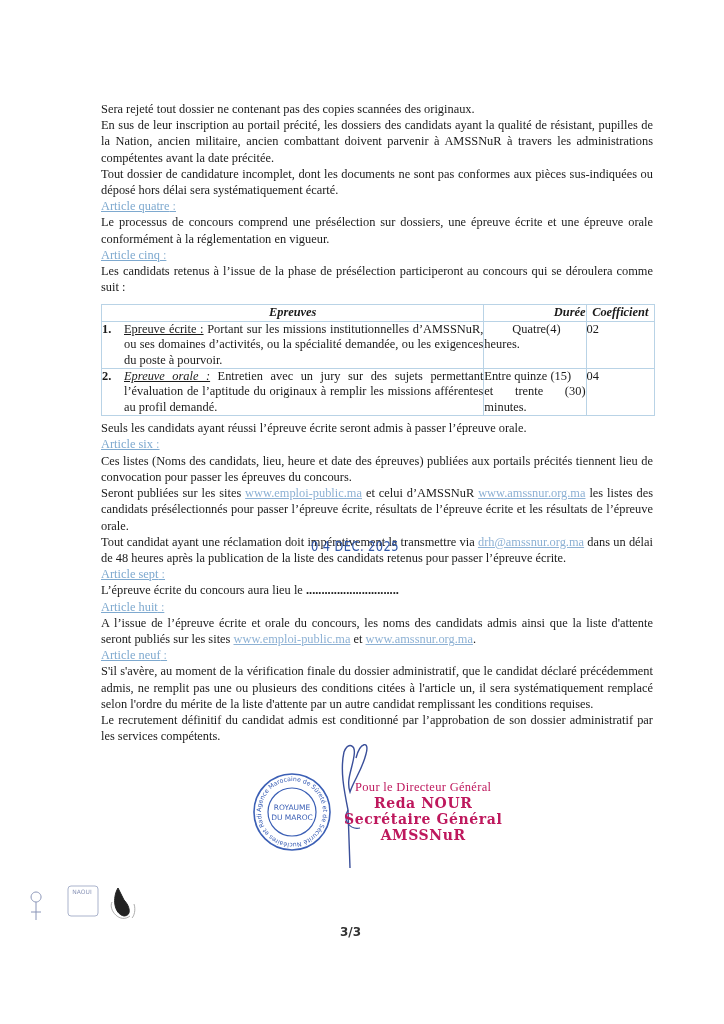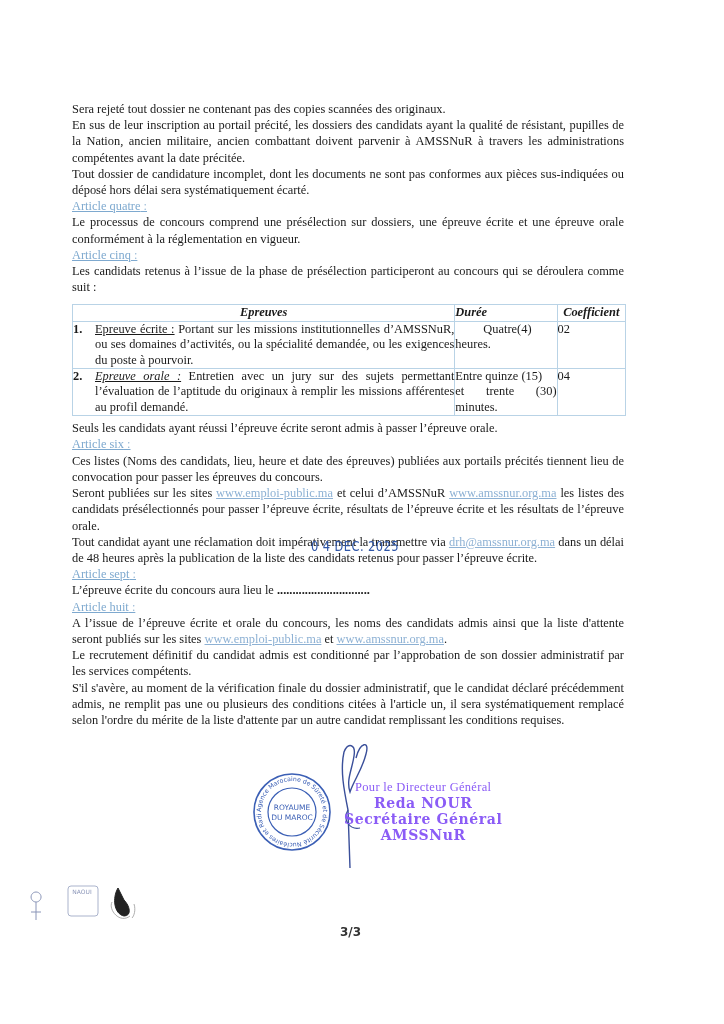--- a/index.html
+++ b/index.html
@@ -1,40 +1,40 @@
 <!DOCTYPE html>
 <html><head>
 <meta charset="utf-8">
 <style>
   html, body { margin: 0; padding: 0; background: #ffffff; }
   body {
     width: 724px; height: 1024px; position: relative; overflow: hidden;
     font-family: "Liberation Serif", serif; color: #1a1a1a;
   }
-  .page { position: absolute; left: 72px; top: 101px; width: 552px; font-size: 12.4px; line-height: 16.2px; }
+  .page { position: absolute; left: 101px; top: 101px; width: 552px; font-size: 12.4px; line-height: 16.2px; }
   .p { margin: 0; text-align: justify; }
   .art { color: #7ea9cf; text-decoration: underline; margin: 0; }
   .art .colon { text-decoration: none; color: #9bbbd7; }
   .link { color: #8db1d4; text-decoration: underline; }
   table.ep { border-collapse: collapse; width: 554px; margin: 9px 0 4px 0; font-size: 12.4px; line-height: 15.4px; }
   table.ep td, table.ep th { border: 1px solid #b9d3e6; vertical-align: top; padding: 0 0; }
   table.ep th { font-style: italic; font-weight: bold; text-align: center; }
   .c1 { width: 362px; }
   .c2 { width: 96px; text-align: justify; }
   .c3 { width: 64px; text-align: left; }
   .row-inner { display: flex; }
   .num { width: 22px; font-weight: bold; flex: none; }
   .rtext { text-align: justify; }
   .uline { font-weight: normal; text-decoration: underline; }
   .dur { display: flex; justify-content: flex-start; margin-left: 28px; }
   .date-stamp { position: absolute; left: 311px; top: 538px; font-family: "DejaVu Sans", sans-serif; color: #2f56a8; font-size: 14px; letter-spacing: 0.5px; transform: scaleX(0.82); transform-origin: left; }
   .dots { letter-spacing: 0px; }
   .seal { position: absolute; left: 252px; top: 772px; width: 80px; height: 80px; }
   .sig { position: absolute; left: 336px; top: 740px; width: 40px; height: 130px; }
-  .sign-block { position: absolute; left: 344px; top: 780px; color: #8b5cf6; text-align: center; }
+  .sign-block { position: absolute; left: 344px; top: 780px; color: #be185d; text-align: center; }
   .sign-block .l1 { font-family: "Liberation Serif", serif; font-size: 12.5px; letter-spacing: 0.3px; }
   .sign-block .l2, .sign-block .l3, .sign-block .l4 { font-family: "DejaVu Serif", serif; font-weight: bold; font-size: 14px; letter-spacing: 0.6px; line-height: 16px; }
   .initials { position: absolute; left: 28px; top: 880px; width: 140px; height: 50px; }
   .pagenum { position: absolute; left: 340px; top: 925px; font-family: "DejaVu Sans", sans-serif; font-weight: bold; font-size: 12px; color: #333; }
 </style>
 </head>
 <body>
 
 <div class="page">
   <p class="p">Sera rejeté tout dossier ne contenant pas des copies scannées des originaux.</p>
@@ -44,21 +44,21 @@
   <p class="art"><span>Article quatre</span><span class="colon"> :</span></p>
   <p class="p">Le processus de concours comprend une présélection sur dossiers, une épreuve écrite et une épreuve orale conformément à la réglementation en vigueur.</p>
 
   <p class="art"><span>Article cinq</span><span class="colon"> :</span></p>
   <p class="p">Les candidats retenus à l’issue de la phase de présélection participeront au concours qui se déroulera comme suit :</p>
 
   <table class="ep">
     <tbody>
         <tr>
       <th class="c1">Epreuves</th>
-      <th class="c2" style="text-align:left">Durée</th>
+      <th class="c2" style="text-align:right">Durée</th>
       <th class="c3">Coefficient</th>
     </tr>
     <tr>
       <td class="c1">
         <div class="row-inner">
           <span class="num">1.</span>
           <span class="rtext"><span class="uline">Epreuve écrite :</span><span> Portant sur les missions institutionnelles d’AMSSNuR, ou ses domaines d’activités, ou la spécialité demandée, ou les exigences du poste à pourvoir.</span></span>
         </div>
       </td>
       <td class="c2">
@@ -93,22 +93,23 @@
   <p class="p">Ces listes (Noms des candidats, lieu, heure et date des épreuves) publiées aux portails précités tiennent lieu de convocation pour passer les épreuves du concours.</p>
   <p class="p"><span>Seront publiées sur les sites </span><span class="link">www.emploi-public.ma</span><span> et celui d’AMSSNuR </span><span class="link">www.amssnur.org.ma</span><span> les listes des candidats présélectionnés pour passer l’épreuve écrite, résultats de l’épreuve écrite et les résultats de l’épreuve orale.</span></p>
   <p class="p"><span>Tout candidat ayant une réclamation doit impérativement la transmettre via </span><span class="link">drh@amssnur.org.ma</span><span> dans un délai de 48 heures après la publication de la liste des candidats retenus pour passer l’épreuve écrite.</span></p>
 
   <p class="art"><span>Article sept</span><span class="colon"> :</span></p>
   <p class="p"><span>L’épreuve écrite du concours aura lieu le </span><span class="dots" style="font-weight:bold">..............................</span></p>
 
   <p class="art"><span>Article huit</span><span class="colon"> :</span></p>
   <p class="p"><span>A l’issue de l’épreuve écrite et orale du concours, les noms des candidats admis ainsi que la liste d'attente seront publiés sur les sites </span><span class="link">www.emploi-public.ma</span><span> et </span><span class="link">www.amssnur.org.ma</span><span>.</span></p>
 
+  <p class="art"><span>Article neuf</span><span class="colon"> :</span></p>
+  <p class="p">S'il s'avère, au moment de la vérification finale du dossier administratif, que le candidat déclaré précédemment admis, ne remplit pas une ou plusieurs des conditions citées à l'article un, il sera systématiquement remplacé selon l'ordre du mérite de la liste d'attente par un autre candidat remplissant les conditions requises.</p>
   <p class="p">Le recrutement définitif du candidat admis est conditionné par l’approbation de son dossier administratif par les services compétents.</p>
-  <p class="p">S'il s'avère, au moment de la vérification finale du dossier administratif, que le candidat déclaré précédemment admis, ne remplit pas une ou plusieurs des conditions citées à l'article un, il sera systématiquement remplacé selon l'ordre du mérite de la liste d'attente par un autre candidat remplissant les conditions requises.</p>
 </div>
 
 <div class="date-stamp">0 4 DEC. 2025</div>
 
 <svg class="seal" viewBox="0 0 80 80">
   <circle cx="40" cy="40" r="38" fill="none" stroke="#3b5fb5" stroke-width="1.6"></circle>
   <circle cx="40" cy="40" r="24" fill="none" stroke="#3b5fb5" stroke-width="1.2"></circle>
   <defs>
       <path id="ring" d="M40,40 m-31,0 a31,31 0 1,1 62,0 a31,31 0 1,1 -62,0"></path>
     </defs>

